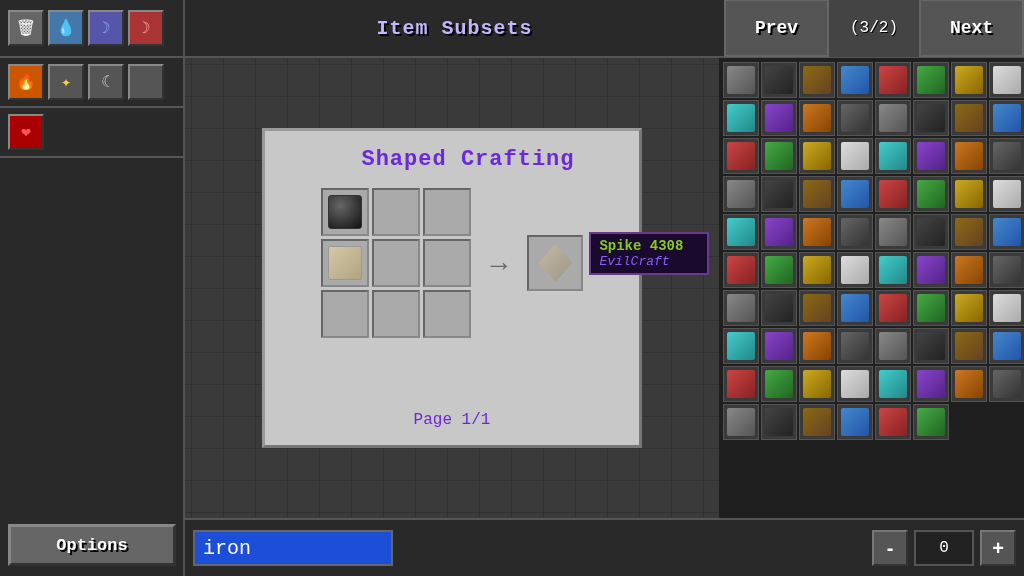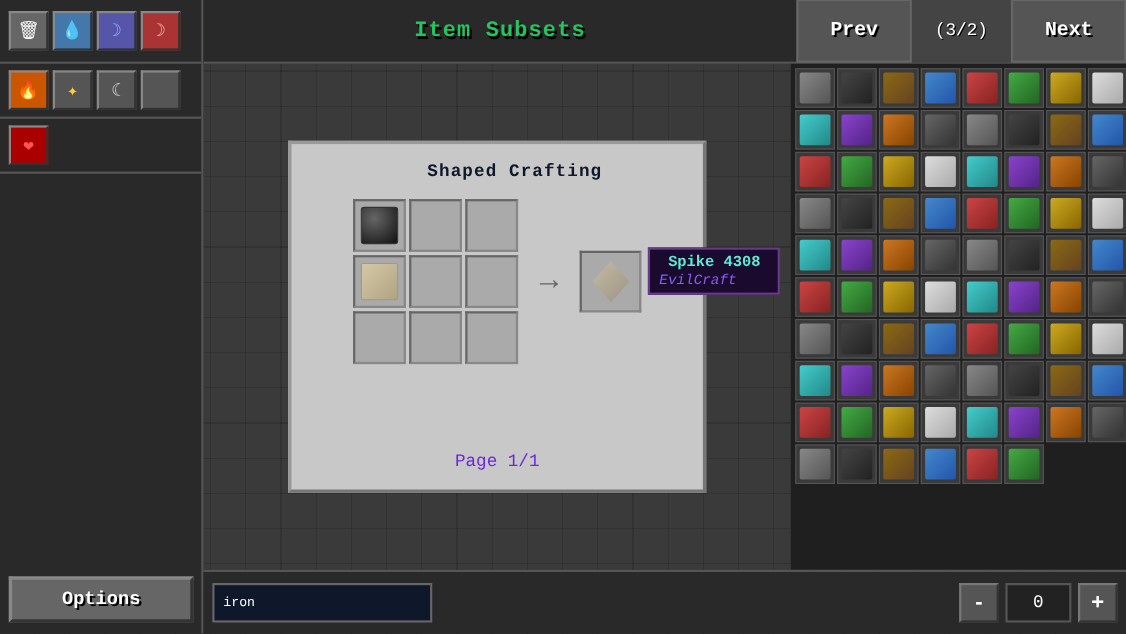--- a/index.html
+++ b/index.html
@@ -166,21 +166,21 @@
     }
 
     .top-bar-center {
       flex: 1;
       display: flex;
       align-items: center;
       justify-content: center;
     }
 
     .item-subsets-label {
-      color: #22c55e;
+      color: #c4b5fd;
       font-size: 20px;
       font-weight: bold;
       text-shadow: 2px 2px #000;
       letter-spacing: 1px;
     }
 
     .top-bar-right {
       display: flex;
       align-items: flex-end;
       gap: 0;
@@ -236,22 +236,22 @@
       width: 380px;
       min-height: 320px;
       display: flex;
       flex-direction: column;
       align-items: center;
       padding: 16px;
       gap: 16px;
     }
 
     .crafting-title {
-      font-size: 16px;
-      color: #0f172a;
+      font-size: 22px;
+      color: #6d28d9;
       font-weight: bold;
       letter-spacing: 1px;
       margin-left: 32px;
     }
 
     .crafting-area {
       display: flex;
       align-items: center;
       gap: 20px;
     }
@@ -304,25 +304,24 @@
       top: -5px;
       left: 60px;
       background: #1a0a2e;
       border: 2px solid #6a3a8a;
       padding: 4px 8px;
       min-width: 120px;
       z-index: 10;
     }
 
     .tooltip-name {
-      color: #5eead4;
+      color: #84cc16;
       font-size: 14px;
       font-weight: bold;
       white-space: nowrap;
-      text-align: center;
     }
 
     .tooltip-mod {
       color: #8b5cf6;
       font-size: 13px;
       font-style: italic;
     }
 
     .page-info {
       color: #6d28d9;
@@ -373,25 +372,25 @@
       border-top: 2px solid #555;
       display: flex;
       align-items: center;
       padding: 0 8px;
       gap: 8px;
     }
 
     .search-input {
       flex: 1;
       height: 36px;
-      background: #0f172a;
+      background: #1d4ed8;
       border: 2px solid #666;
       color: #fff;
       font-family: 'Courier New', monospace;
-      font-size: 12px;
+      font-size: 20px;
       padding: 0 8px;
       outline: none;
       max-width: 200px;
     }
 
     .count-area {
       display: flex;
       align-items: center;
       gap: 6px;
       margin-left: auto;

